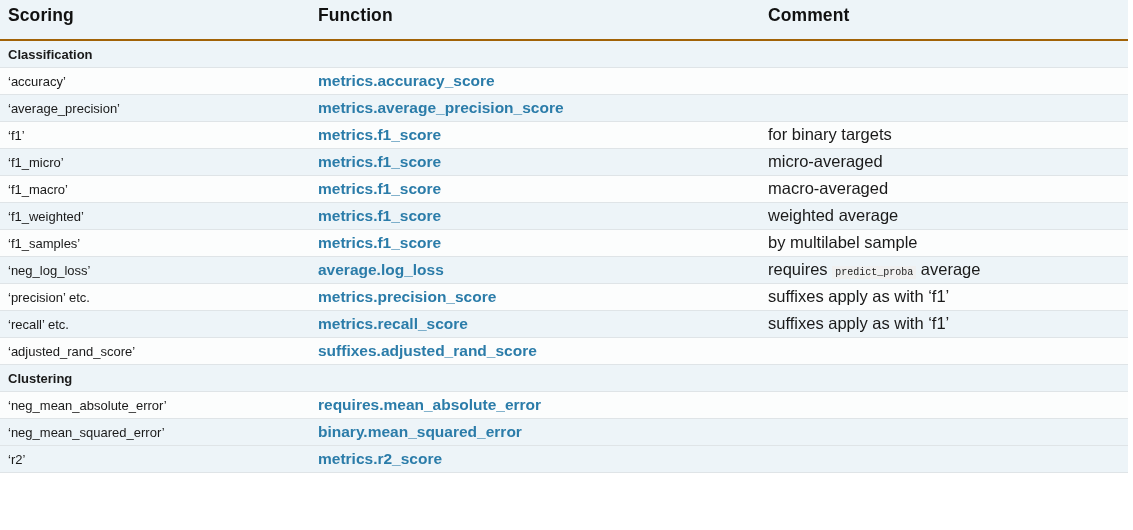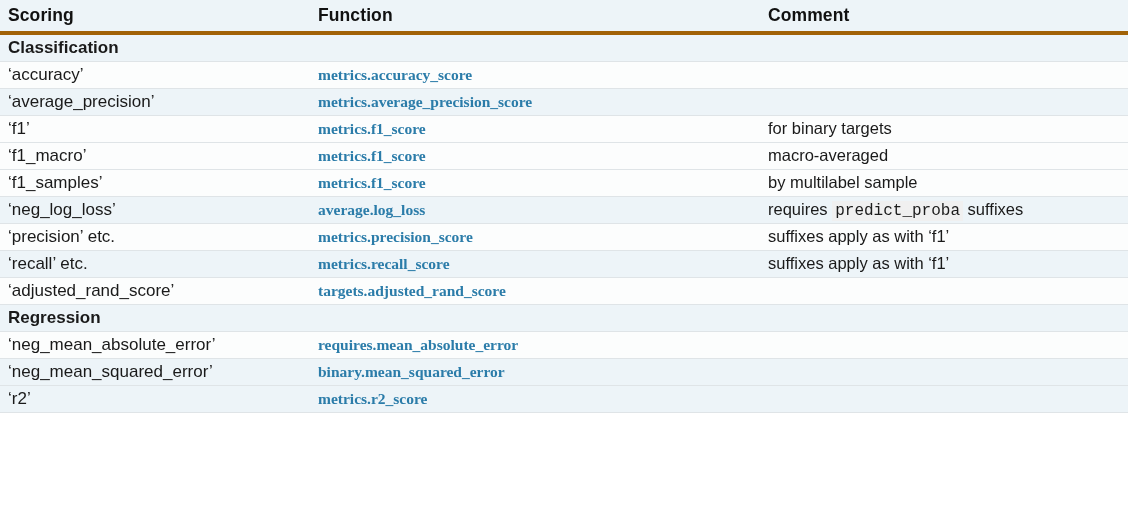--- a/index.html
+++ b/index.html
@@ -31,24 +31,24 @@
   table.scoring-table col.col-comment  { width: 368px; }
 
   thead tr.header-row {
     background: #edf4f8;
   }
   thead th {
     text-align: left;
     font-weight: bold;
     font-size: 17.5px;
     color: #111111;
-    padding: 3px 0 4px 8px;
+    padding: 3px 0 12px 8px;
     height: 24px;
     vertical-align: middle;
-    border-bottom: 4px solid #a16207;
+    border-bottom: 2px solid #a16207;
     letter-spacing: 0.1px;
     margin-left: 11px;
   }
 
   tbody td {
     padding: 2px 0 3px 8px;
     height: 21px;
     vertical-align: middle;
     border-bottom: 1px solid #dfe4e7;
     white-space: nowrap;
@@ -59,41 +59,41 @@
   tbody tr.stripe-b { background: #fcfdfd; margin-left: 32px; }
 
   tbody tr.section-row td {
     font-weight: bold;
     font-size: 17.5px;
     color: #111111;
   }
 
   .scoring-key {
     font-family: "Liberation Sans", sans-serif;
-    font-size: 17px;
+    font-size: 13px;
     color: #1a1a1a;
   }
 
   .func-name {
-    font-family: Liberation Serif, serif;
+    font-family: Liberation Sans, sans-serif;
     font-weight: bold;
     font-size: 15.5px;
     color: #2b7ca9;
     letter-spacing: 0px;
   }
 
   .comment-text {
     font-family: "Liberation Sans", sans-serif;
     font-size: 16.5px;
     color: #1a1a1a;
   }
 
   .inline-code {
     font-family: "Liberation Mono", "DejaVu Sans Mono", monospace;
-    font-size: 16px;
+    font-size: 10px;
     color: #1c1c1c;
     background: #f0f0f0;
     padding: 1px 3px;
   }
 </style>
 </head>
 <body>
 
 <div class="scoring-table-wrap">
   <table class="scoring-table">
@@ -123,52 +123,62 @@
         <tr class="stripe-a">
           <td><span class="scoring-key">‘average_precision’</span></td>
           <td><span class="func-name">metrics.average_precision_score</span></td>
           <td></td>
         </tr>
         <tr class="stripe-b">
           <td><span class="scoring-key">‘f1’</span></td>
           <td><span class="func-name">metrics.f1_score</span></td>
           <td><span class="comment-text">for binary targets</span></td>
         </tr>
+        <tr class="stripe-a">
+          <td><span class="scoring-key">‘f1_micro’</span></td>
+          <td><span class="func-name">metrics.f1_score</span></td>
+          <td><span class="comment-text">micro-averaged</span></td>
+        </tr>
         <tr class="stripe-b">
           <td><span class="scoring-key">‘f1_macro’</span></td>
           <td><span class="func-name">metrics.f1_score</span></td>
           <td><span class="comment-text">macro-averaged</span></td>
+        </tr>
+        <tr class="stripe-a">
+          <td><span class="scoring-key">‘f1_weighted’</span></td>
+          <td><span class="func-name">metrics.f1_score</span></td>
+          <td><span class="comment-text">weighted average</span></td>
         </tr>
         <tr class="stripe-b">
           <td><span class="scoring-key">‘f1_samples’</span></td>
           <td><span class="func-name">metrics.f1_score</span></td>
           <td><span class="comment-text">by multilabel sample</span></td>
         </tr>
         <tr class="stripe-a">
           <td><span class="scoring-key">‘neg_log_loss’</span></td>
           <td><span class="func-name">average.log_loss</span></td>
-          <td><span class="comment-text"><span>requires </span><span class="inline-code">predict_proba</span><span> suffixes</span></span></td>
+          <td><span class="comment-text"><span>requires </span><span class="inline-code">predict_proba</span><span> average</span></span></td>
         </tr>
         <tr class="stripe-b">
           <td><span class="scoring-key">‘precision’ etc.</span></td>
           <td><span class="func-name">metrics.precision_score</span></td>
           <td><span class="comment-text">suffixes apply as with ‘f1’</span></td>
         </tr>
         <tr class="stripe-a">
           <td><span class="scoring-key">‘recall’ etc.</span></td>
           <td><span class="func-name">metrics.recall_score</span></td>
           <td><span class="comment-text">suffixes apply as with ‘f1’</span></td>
         </tr>
         <tr class="stripe-b">
           <td><span class="scoring-key">‘adjusted_rand_score’</span></td>
-          <td><span class="func-name">targets.adjusted_rand_score</span></td>
+          <td><span class="func-name">suffixes.adjusted_rand_score</span></td>
           <td></td>
         </tr>
         <tr class="stripe-a section-row">
-          <td><span class="scoring-key">Regression</span></td>
+          <td><span class="scoring-key">Clustering</span></td>
           <td></td>
           <td></td>
         </tr>
         <tr class="stripe-b">
           <td><span class="scoring-key">‘neg_mean_absolute_error’</span></td>
           <td><span class="func-name">requires.mean_absolute_error</span></td>
           <td></td>
         </tr>
         <tr class="stripe-a">
           <td><span class="scoring-key">‘neg_mean_squared_error’</span></td>

